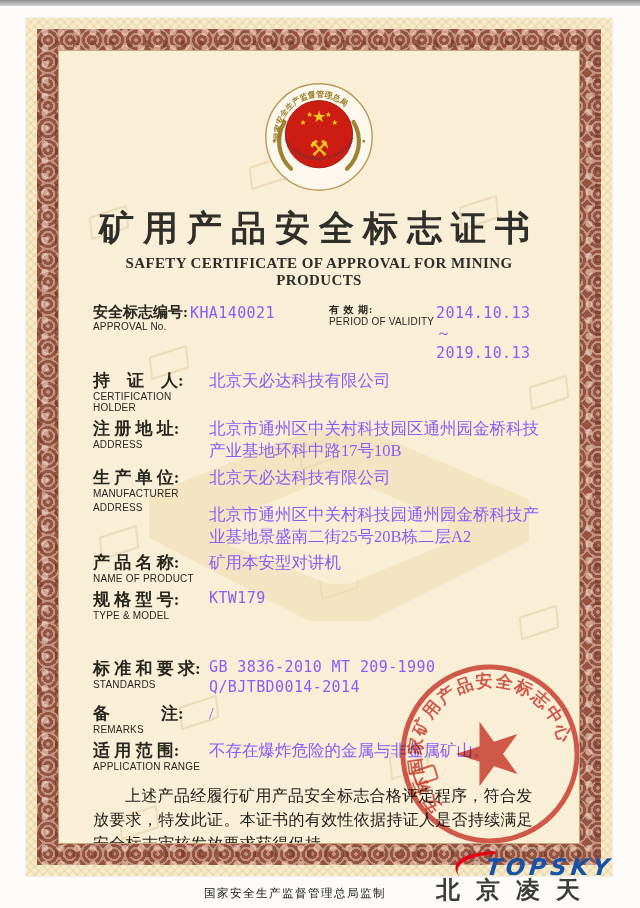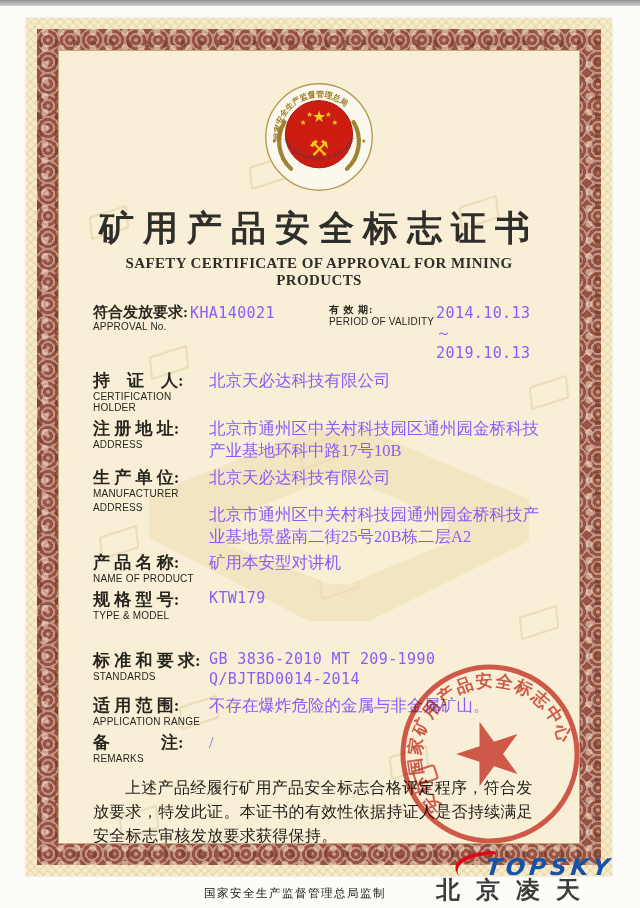--- a/index.html
+++ b/index.html
@@ -52,21 +52,21 @@
     letter-spacing:.2px;margin-top:-1px;}
   .val{flex:1;font-size:16.5px;line-height:1.32;color:#8b5cf6;padding-top:1px;}
   .mono{font-family:"DejaVu Sans Mono",monospace;font-size:15px;letter-spacing:.4px;}
   .row-two{display:flex;margin-bottom:6px;}
   .row-two .colA{display:flex;width:230px;flex:none;}
   .row-two .colA .lbl{width:auto;margin-right:2px;}
   .row-two .colA .cn{font-size:15px;}
   .row-two .colB{display:flex;flex:1;margin-left:6px;}
   .row-two .colB .lbl{width:auto;margin-right:2px;}
   .row-two .colB .cn{font-size:10px;letter-spacing:1px;}
-  .grp2{margin-top:28px;}
+  .grp2{margin-top:36px;}
   .statement{margin-top:12px;font-size:16px;line-height:1.5;text-indent:2em;
     letter-spacing:.3px;color:#1d1d18;}
   .issued{margin-top:8px;text-align:center;}
   .issued .cn{font-size:18px;font-weight:600;letter-spacing:2px;color:#26261f;}
   
   .seal{position:absolute;left:336px;top:608px;width:190px;height:190px;
     mix-blend-mode:multiply;opacity:.88;}
   
   .footer-logo{position:absolute;left:448px;top:850px;}
   .supervision{position:absolute;left:204px;top:886px;font-family:"Liberation Sans",sans-serif;
@@ -129,21 +129,21 @@
           </div>
 
           <div class="title">矿用产品安全标志证书</div>
           <div class="subtitle">SAFETY CERTIFICATE OF APPROVAL FOR MINING PRODUCTS</div>
 
           <div class="fields">
 
             <div class="row-two">
               <div class="colA">
                 <div class="lbl">
-                  <div class="cn">符合发放要求:</div>
+                  <div class="cn">安全标志编号:</div>
                   <div class="en">APPROVAL No.</div>
                 </div>
                 <div class="val mono">KHA140021</div>
               </div>
               <div class="colB">
                 <div class="lbl">
                   <div class="cn">有 效 期:</div>
                   <div class="en">PERIOD OF VALIDITY</div>
                 </div>
                 <div class="val mono">2014.10.13 ～ 2019.10.13</div>
@@ -200,31 +200,31 @@
             <div class="grp2">
               <div class="frow">
                 <div class="lbl">
                   <div class="cn">标 准 和 要 求:</div>
                   <div class="en">STANDARDS</div>
                 </div>
                 <div class="val mono">GB 3836-2010 MT 209-1990 Q/BJTBD0014-2014</div>
               </div>
               <div class="frow">
                 <div class="lbl">
+                  <div class="cn">备　　　注:</div>
+                  <div class="en">REMARKS</div>
+                </div>
+                <div class="val">/</div>
+              </div>
+              <div class="frow">
+                <div class="lbl">
                   <div class="cn">适 用 范 围:</div>
                   <div class="en">APPLICATION RANGE</div>
                 </div>
                 <div class="val">不存在爆炸危险的金属与非金属矿山。</div>
-              </div>
-              <div class="frow">
-                <div class="lbl">
-                  <div class="cn">备　　　注:</div>
-                  <div class="en">REMARKS</div>
-                </div>
-                <div class="val">/</div>
               </div>
             </div>
 
             <div class="statement">上述产品经履行矿用产品安全标志合格评定程序，符合发放要求，特发此证。本证书的有效性依据持证人是否持续满足安全标志审核发放要求获得保持。</div>
 
             <div class="issued">
               <div class="cn">发证部门</div>
 
             </div>
 

